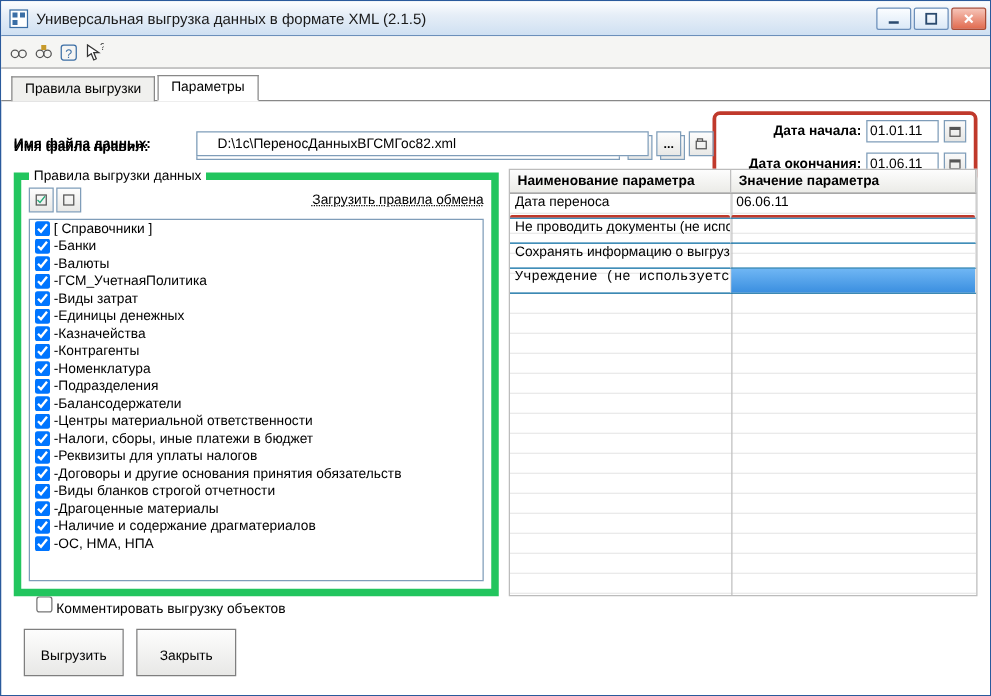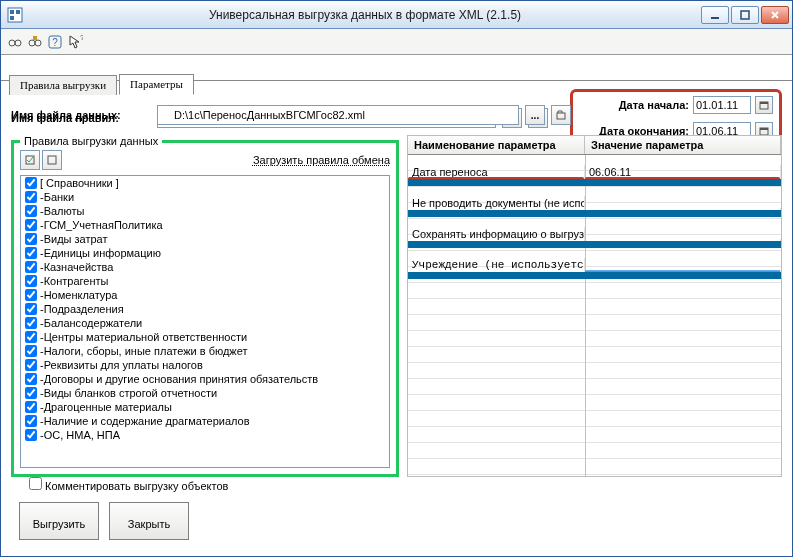--- a/index.html
+++ b/index.html
@@ -15,21 +15,20 @@
   width: 793px; height: 557px;
   border: 1px solid #2a5a9c;
 }
 .titlebar {
   height: 28px;
   background: linear-gradient(#fdfefe, #e6eef7 40%, #cfe0f2);
   border-bottom: 1px solid #6b8fba;
   display: flex;
   align-items: center;
   padding: 0 3px 0 6px;
-  text-align: center;
 }
 .titlebar .icon16 {
   width: 16px; height: 16px;
   margin-right: 6px;
 }
 .titlebar .title {
   flex: 1;
   color: #1a1a1a;
   font-size: 12px;
 }
@@ -64,22 +63,21 @@
   border-bottom: 1px solid #888;
   background: #fff;
 }
 .tab {
   padding: 3px 10px 4px 10px;
   border: 1px solid #888;
   border-bottom: none;
   background: #fff;
   margin-right: 2px;
   position: relative;
-  top: 15px;
-  font-family: Liberation Serif, serif;
+  top: 1px;
 }
 .tab.active { background: #fff; border-bottom: 1px solid #fff; }
 .tab.inactive { background: #f0f0ee; }
 
 .formrows {
   padding: 8px 10px 4px 10px;
   display: flex;
   flex-direction: column;
   gap: 6px;
 }
@@ -134,21 +132,21 @@
 }
 
 .main-split {
   display: flex;
   padding: 6px 10px 4px 10px;
   gap: 8px;
   height: 352px;
 }
 .left-panel {
   flex: 0 0 388px;
-  border: 3px solid #22c55e;
+  border: 6px solid #22c55e;
   background: #fff;
   display: flex;
   flex-direction: column;
   position: relative;
 }
 fieldset.left-panel { padding-top: 0; }
 fieldset.left-panel > legend { padding: 0 4px; margin-left: 6px; }
 .lp-toolbar {
   height: 26px;
   display:flex;
@@ -199,23 +197,22 @@
 }
 .col1 { flex: 0 0 177px; }
 .col2 { flex: 1; }
 .grid-body {
   flex:1;
   position: relative;
   overflow: hidden;
 }
 .grid-row {
   display:flex;
-  height: 31px;
-  border-bottom: 7px solid #0369a1;
-  align-items: flex-end;
+  height: 20px;
+  border-bottom: 1px solid #0369a1;
 }
 .grid-row .cell {
   padding: 1px 4px;
   border-right: 1px solid #e3e3e3;
   white-space:nowrap;
   overflow:hidden;
 }
 .grid-bg-lines {
   position:absolute; inset:0;
   background-image: linear-gradient(to bottom, transparent 15px, #e3e3e3 15px, #e3e3e3 16px);
@@ -392,21 +389,21 @@
           <div class="tree-row">
             <input type="checkbox" checked="" style="">
             <span>-ГСМ_УчетнаяПолитика</span>
           </div>
           <div class="tree-row">
             <input type="checkbox" checked="" style="">
             <span>-Виды затрат</span>
           </div>
           <div class="tree-row">
             <input type="checkbox" checked="" style="">
-            <span>-Единицы информацию</span>
+            <span>-Единицы денежных</span>
           </div>
           <div class="tree-row">
             <input type="checkbox" checked="" style="">
             <span>-Казначейства</span>
           </div>
           <div class="tree-row">
             <input type="checkbox" checked="" style="">
             <span>-Контрагенты</span>
           </div>
           <div class="tree-row">

